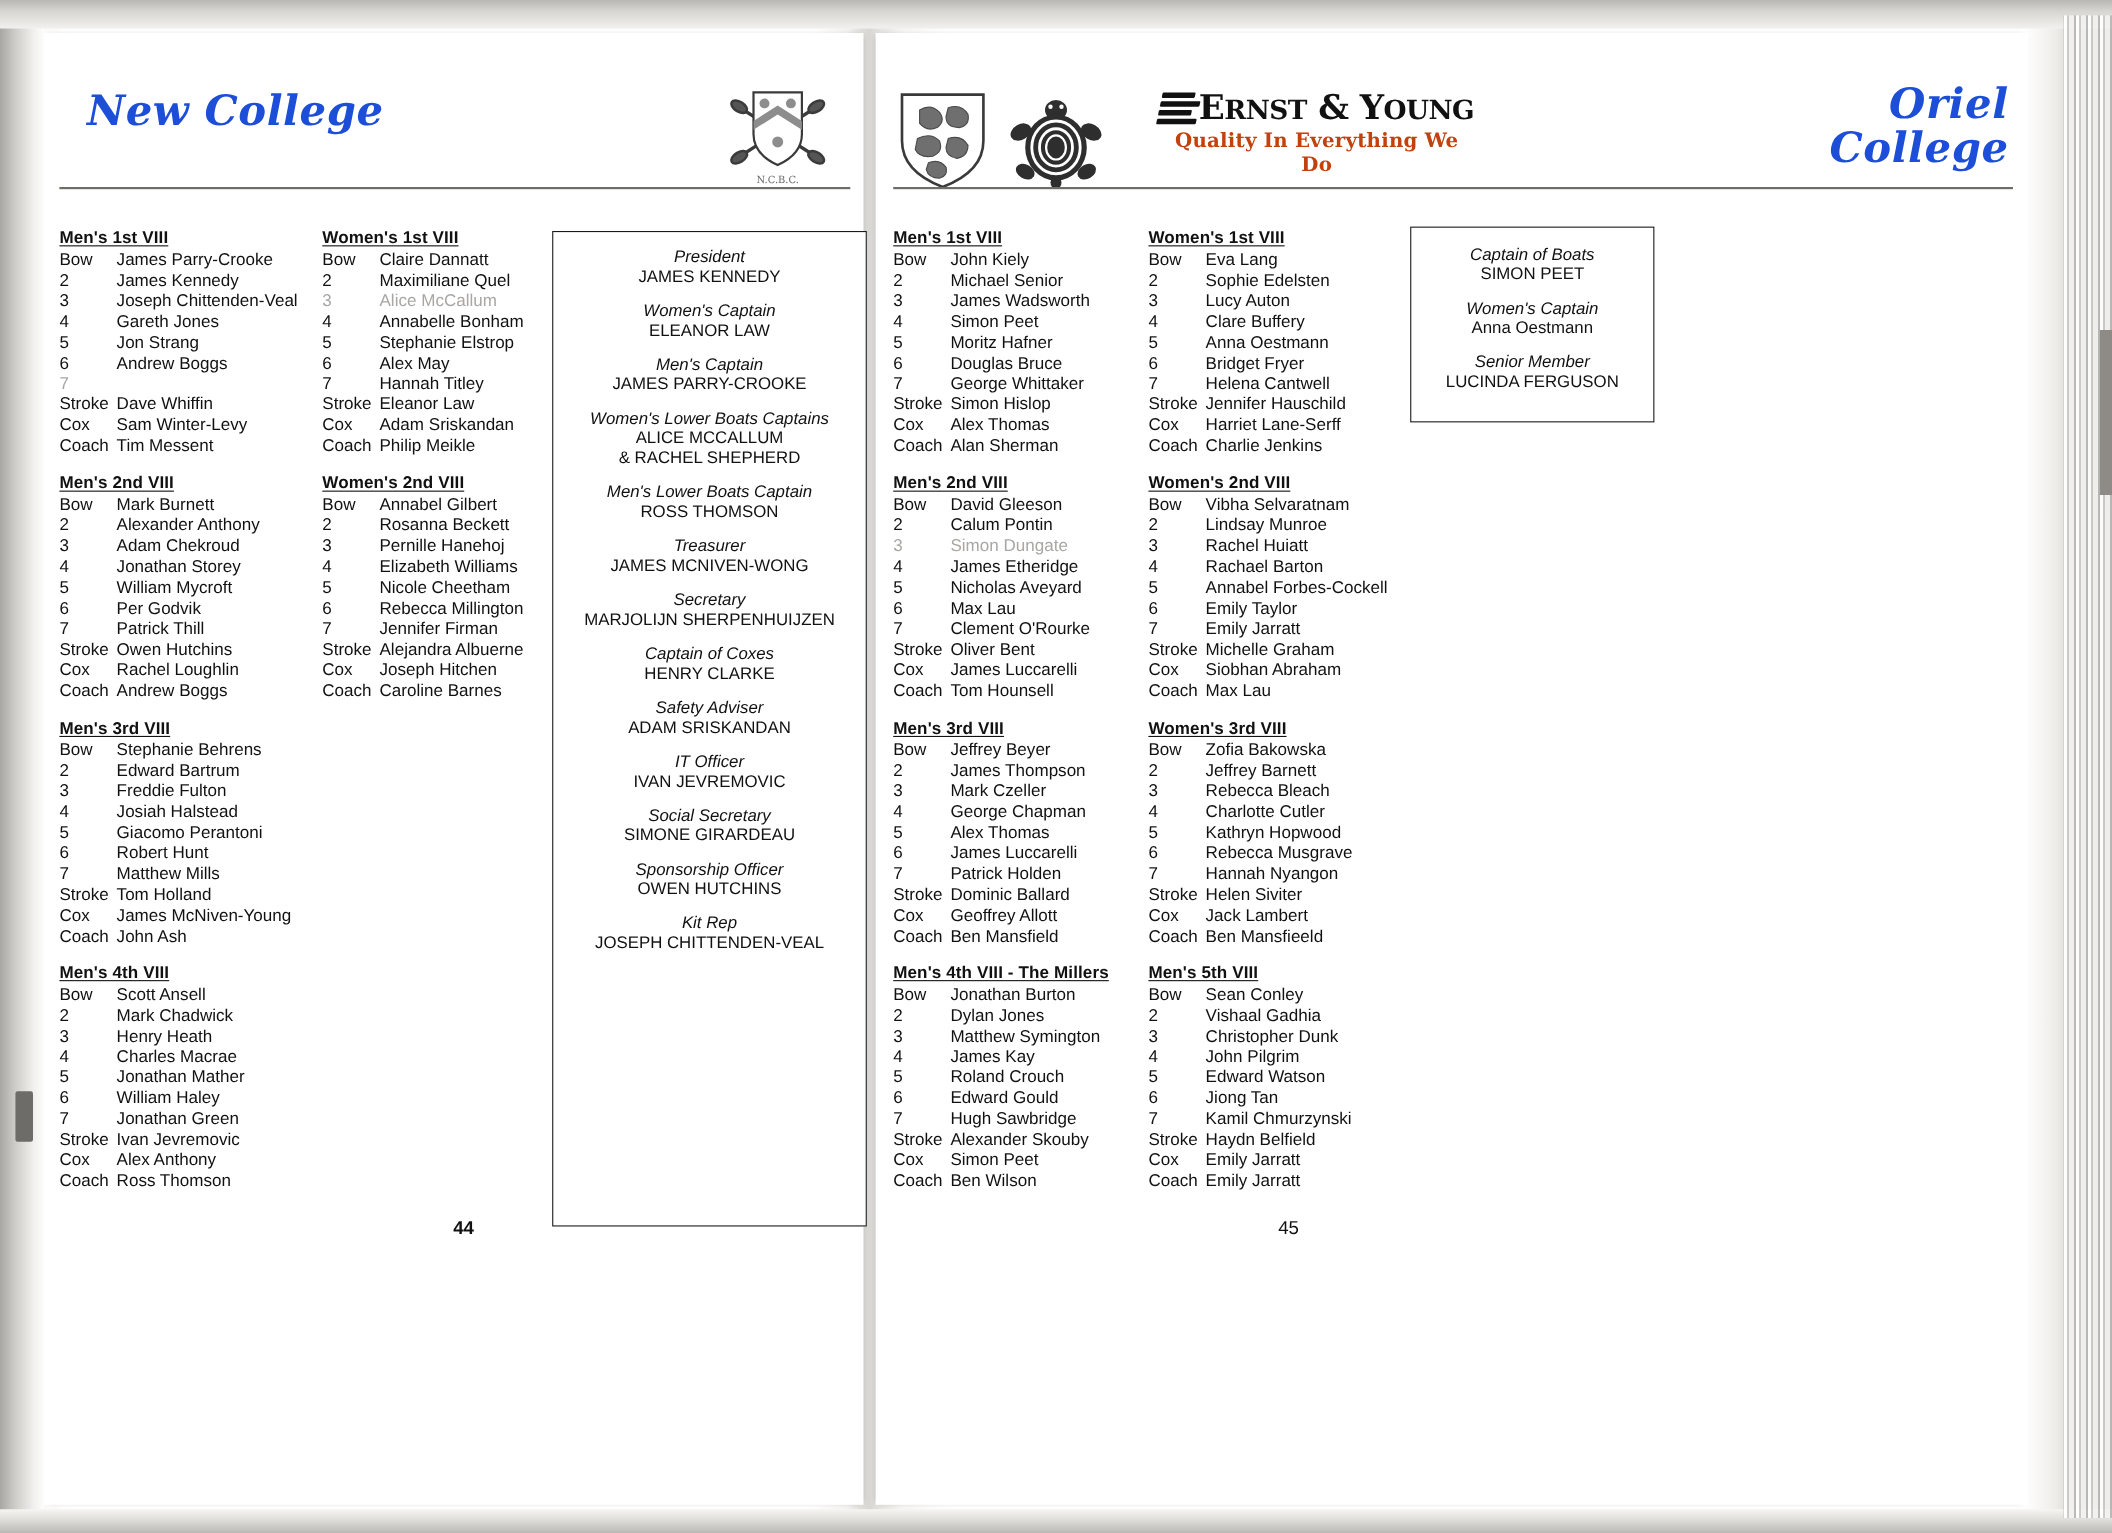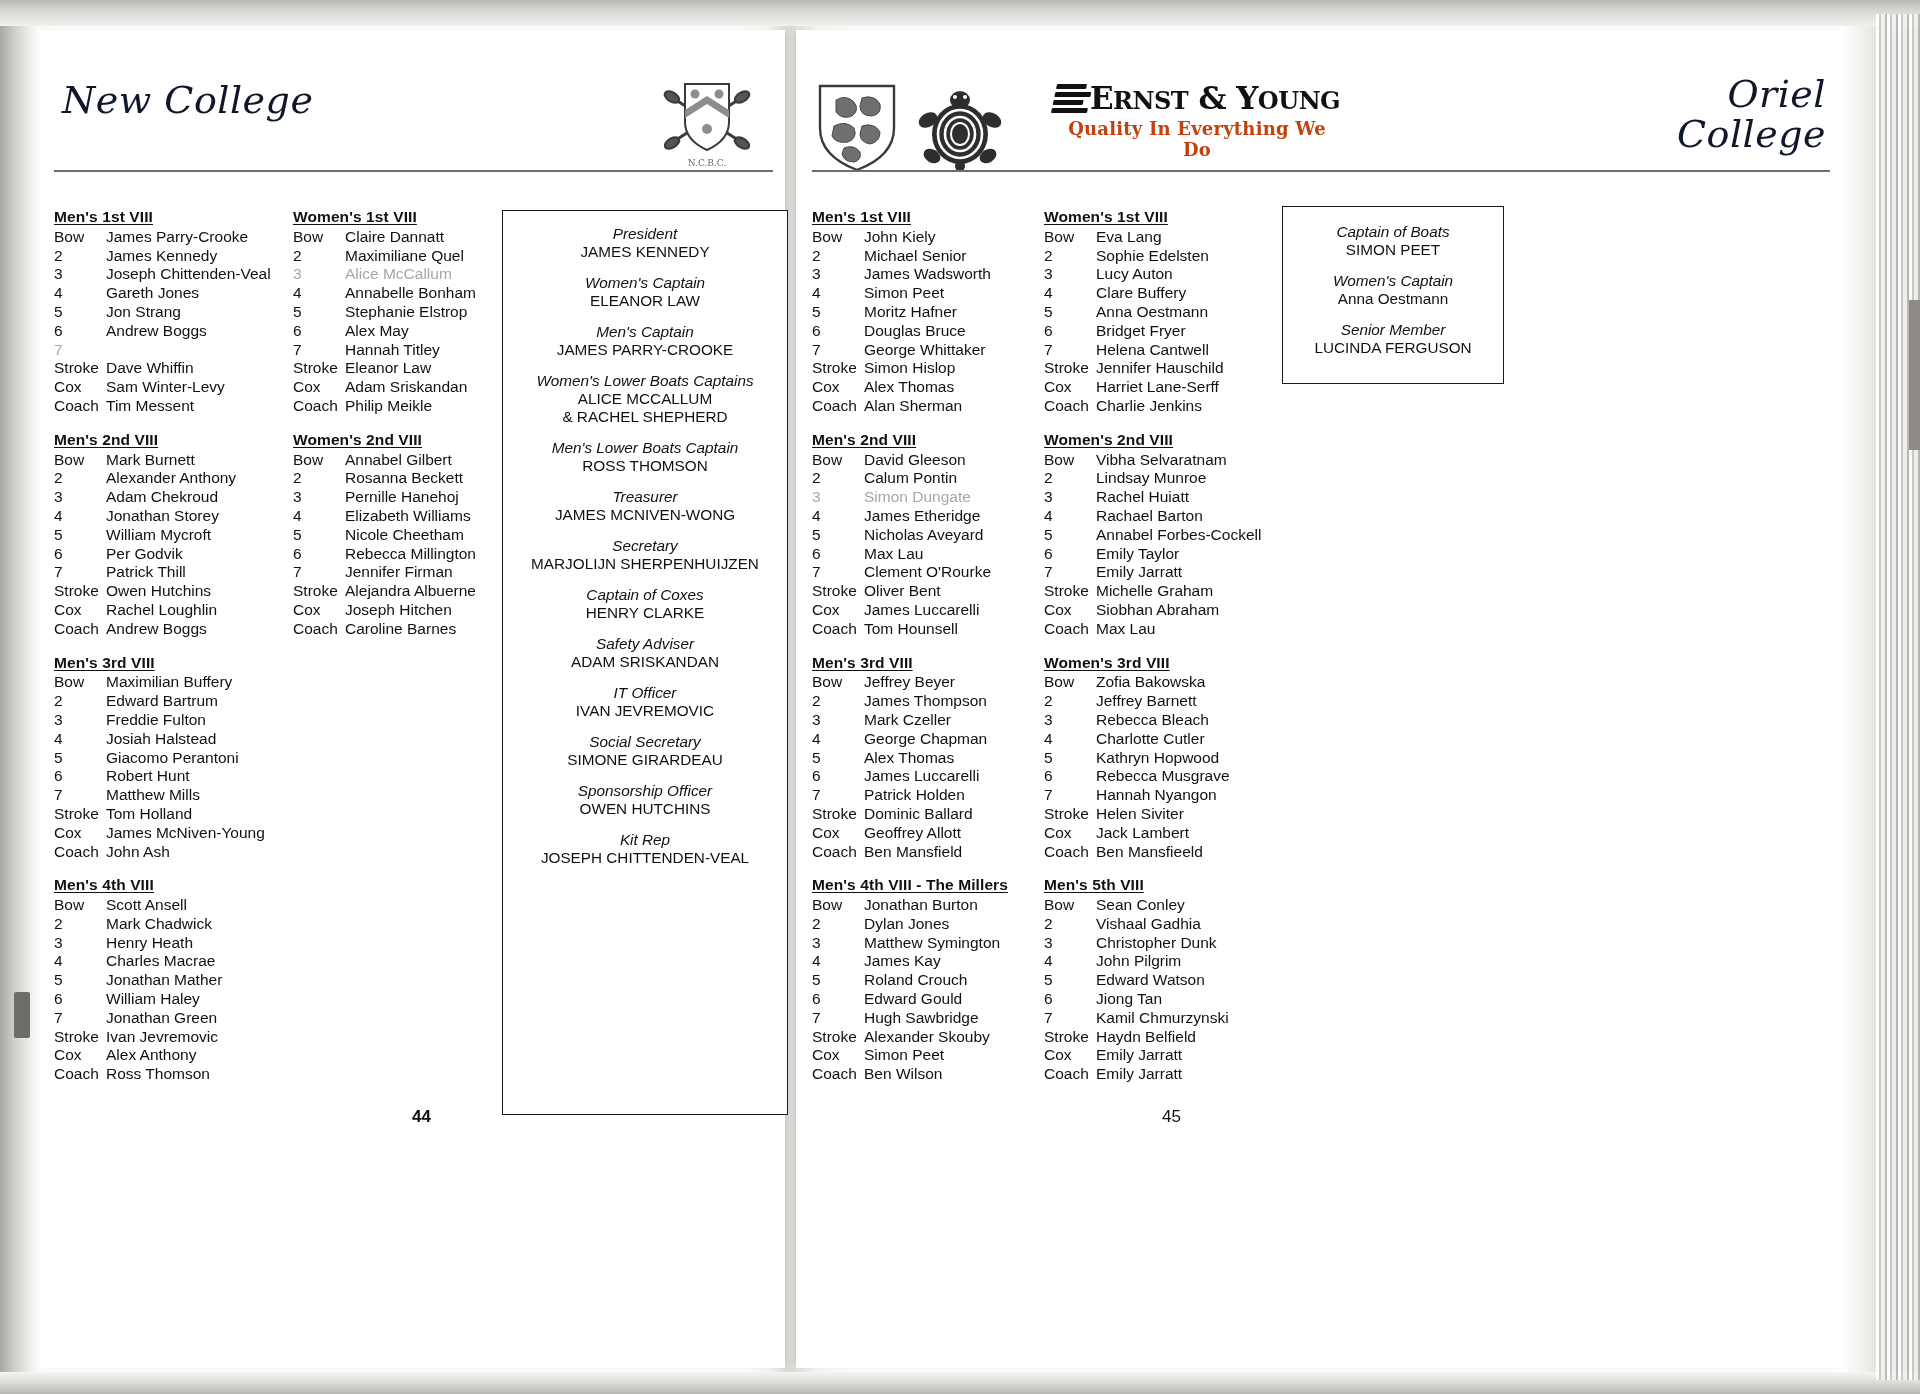--- a/index.html
+++ b/index.html
@@ -37,22 +37,22 @@
   .clipB{position:absolute;left:1909px;top:300px;width:11px;height:150px;background:#8e8b87;}
 
   
   .page{position:absolute;background:#fff;}
   .page-left{left:40px;top:30px;width:745px;height:1338px;box-shadow:2px 0 6px -3px rgba(0,0,0,.25);}
   .page-right{left:796px;top:30px;width:1048px;height:1338px;box-shadow:-2px 0 6px -3px rgba(0,0,0,.25);}
 
   
   .college-script{
     font-family:"DejaVu Serif", serif;
-    font-style:italic;font-weight:400;
-    color:#0f172a;letter-spacing:.5px;
+    font-style:italic;font-weight:700;
+    color:#1d4ed8;letter-spacing:.5px;margin-left:17px;
   }
   #nc-title{position:absolute;left:22px;top:48px;font-size:38px;}
   #oriel-title{position:absolute;right:18px;top:44px;font-size:38px;line-height:1.06;text-align:right;}
 
   .hrule{position:absolute;height:2px;background:#6f6d6a;}
   #rule-left{left:14px;right:12px;top:140px;}
   #rule-right{left:16px;right:14px;top:140px;}
 
   
   .ey-wrap{position:absolute;left:256px;top:50px;width:290px;text-align:center;}
@@ -223,21 +223,21 @@
         </div>
         <div class="crewrow">
           <span class="seat">Coach</span>
           <span class="rower">Andrew Boggs</span>
         </div>
       </div>
       <div class="squad">
         <h3>Men's 3rd VIII</h3>
         <div class="crewrow">
           <span class="seat">Bow</span>
-          <span class="rower">Maximilian Buffery</span>
+          <span class="rower">Stephanie Behrens</span>
         </div>
         <div class="crewrow">
           <span class="seat">2</span>
           <span class="rower">Edward Bartrum</span>
         </div>
         <div class="crewrow">
           <span class="seat">3</span>
           <span class="rower">Freddie Fulton</span>
         </div>
         <div class="crewrow">

